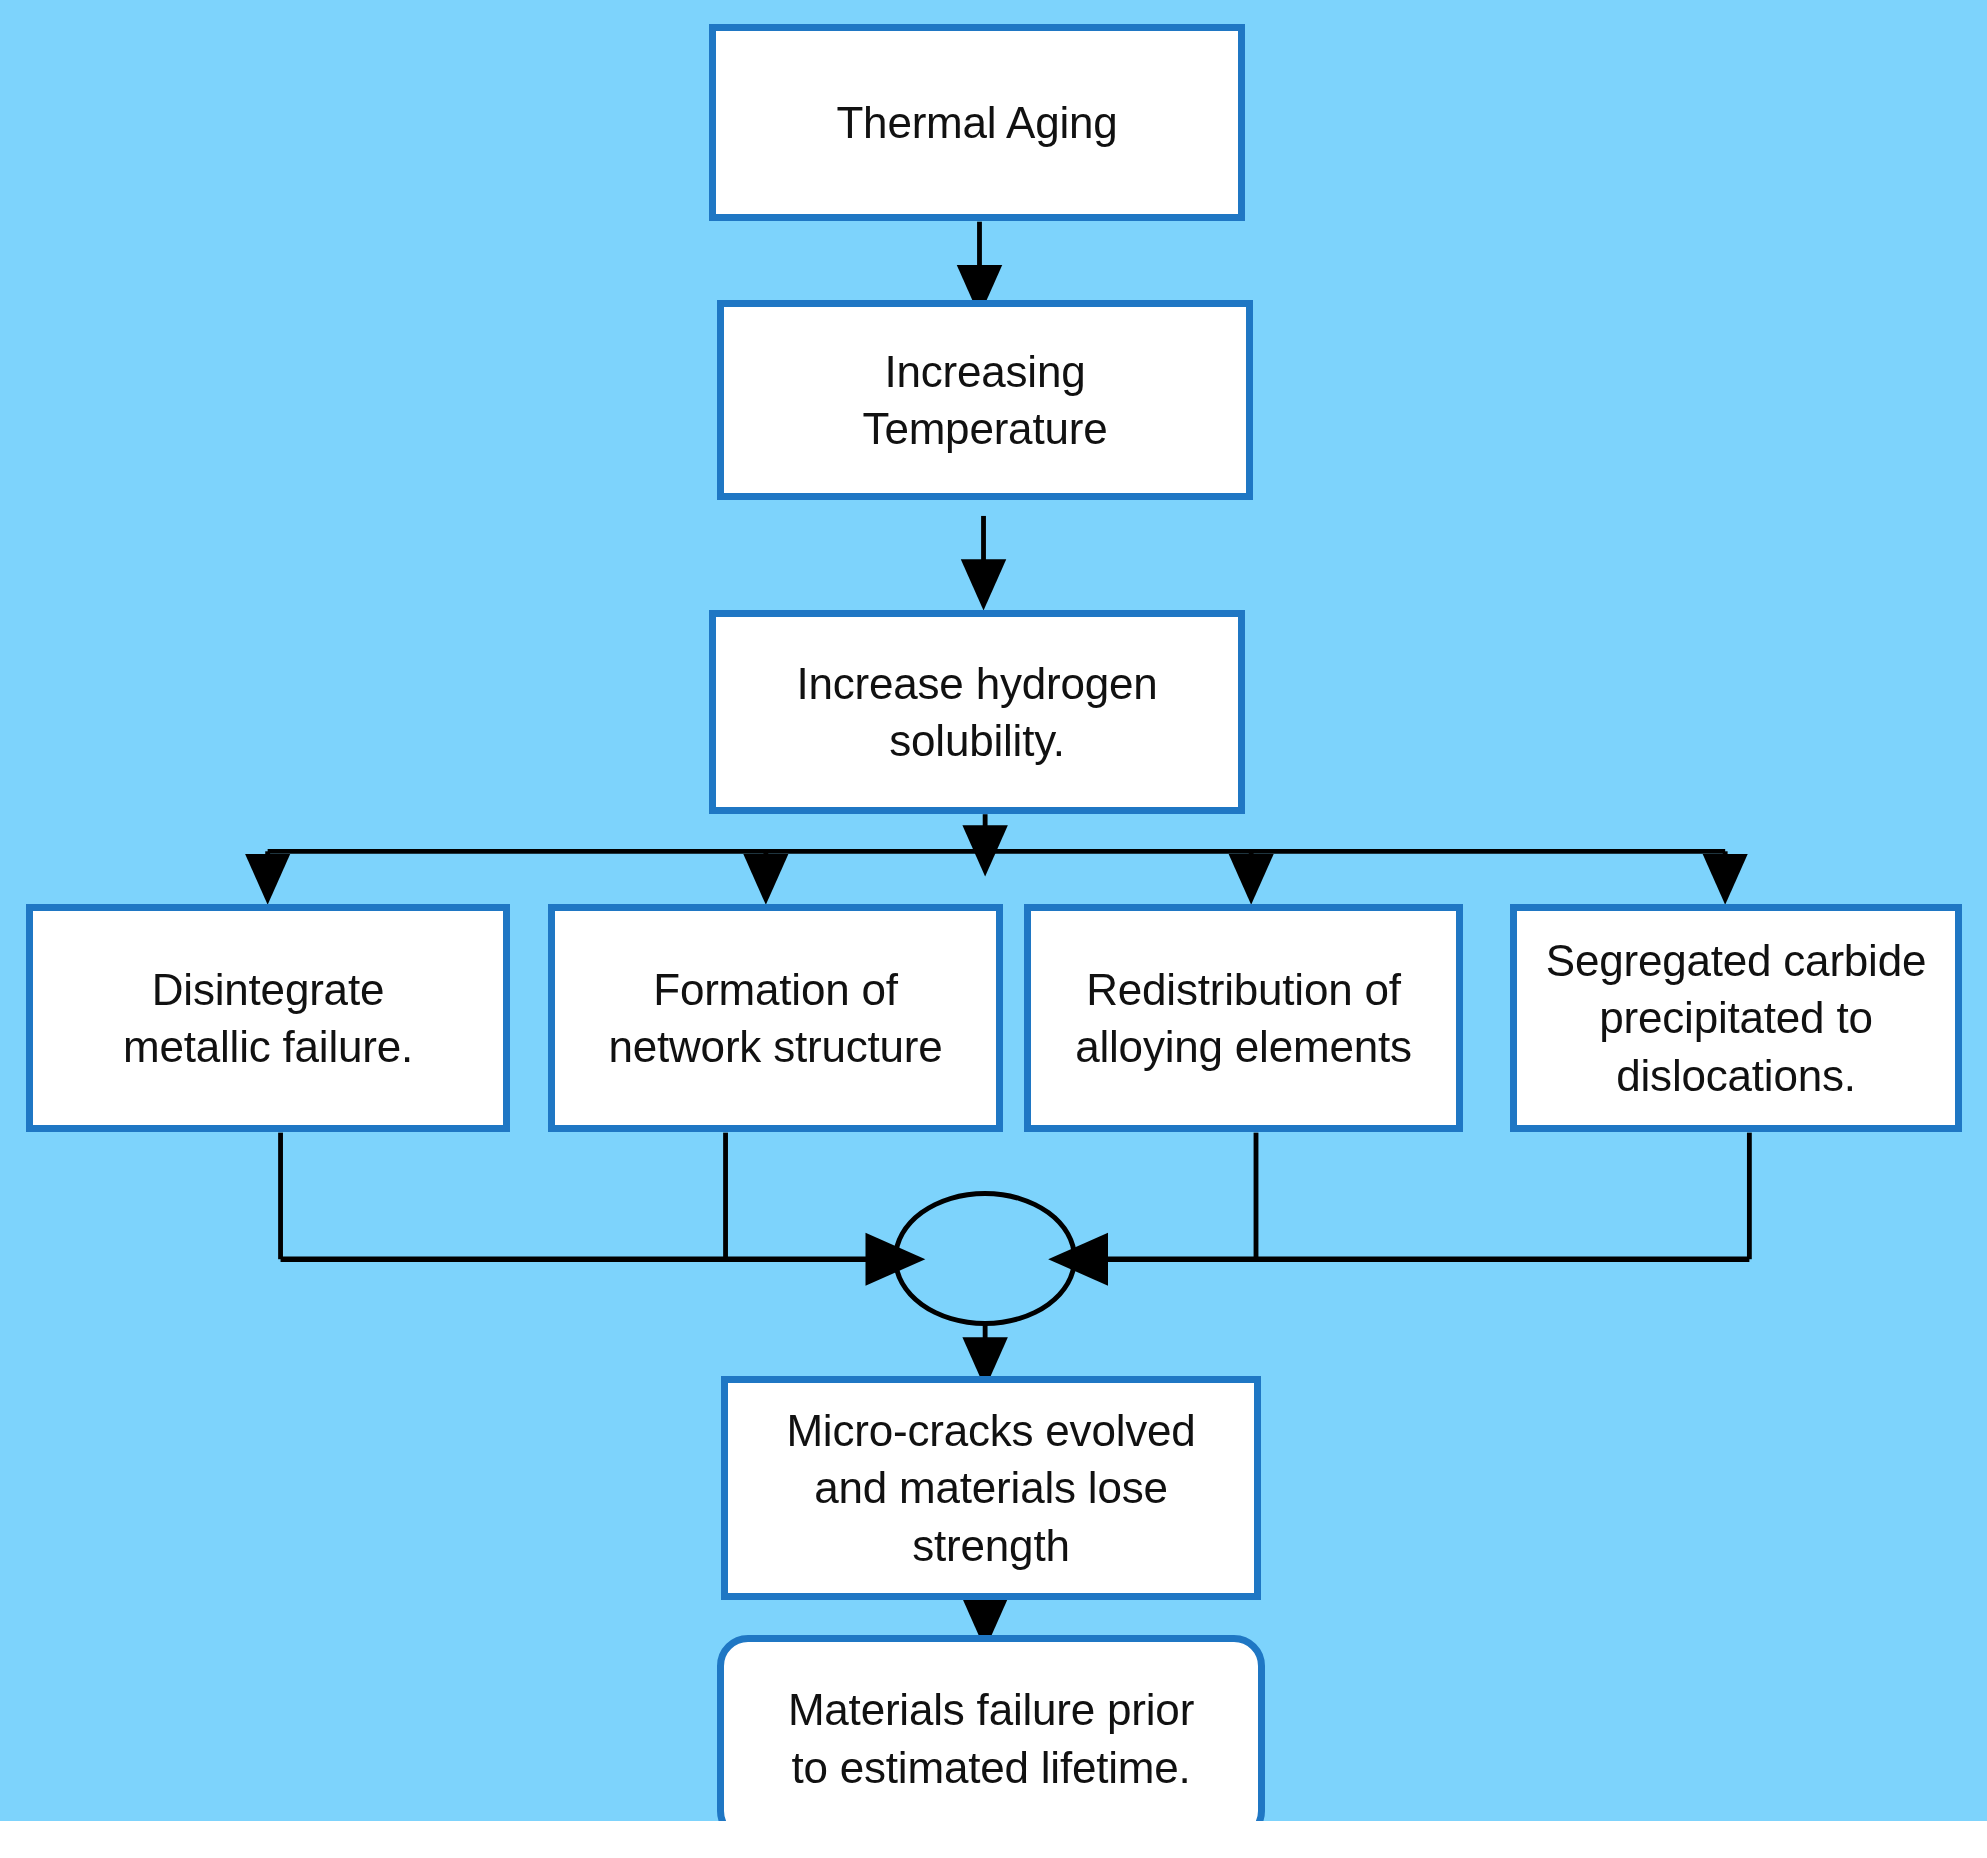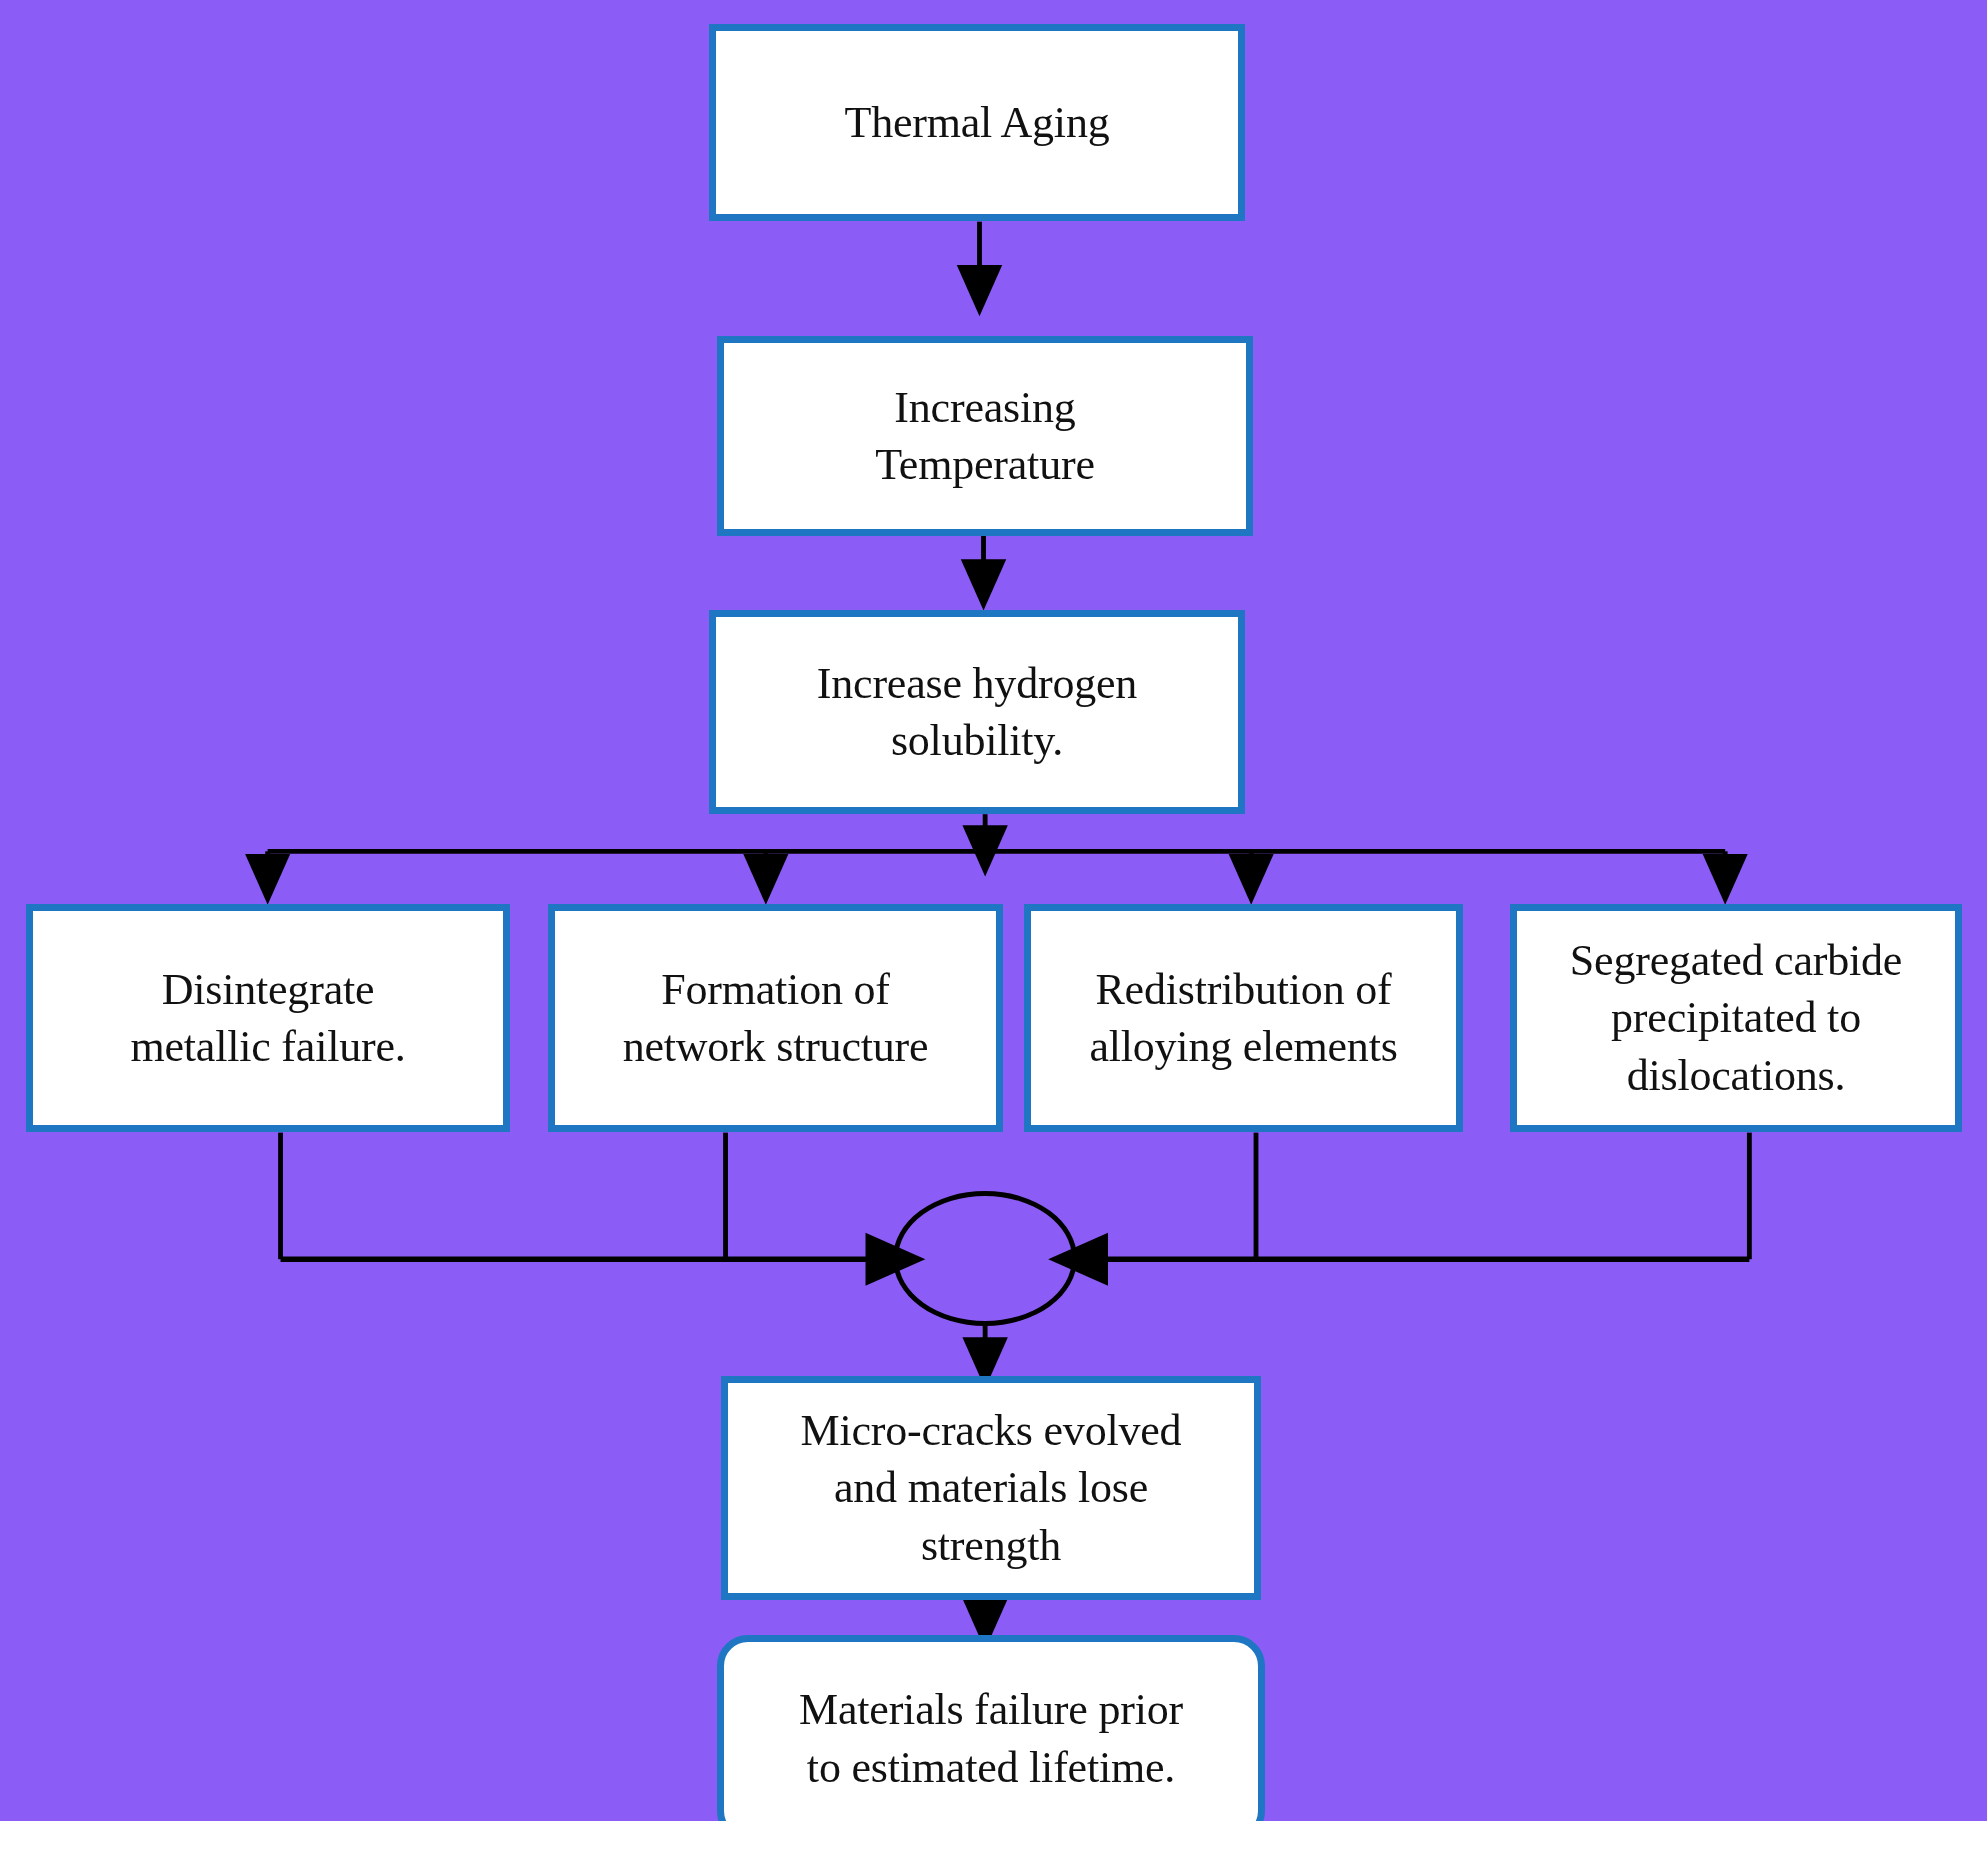--- a/index.html
+++ b/index.html
@@ -4,22 +4,22 @@
 <style>
   html, body {
     margin: 0;
     padding: 0;
     background: #ffffff;
   }
   #canvas {
     position: relative;
     width: 1988px;
     height: 1821px;
-    background: #8b5cf6;
-    font-family: Liberation Serif, serif;
+    background: #7dd3fc;
+    font-family: Liberation Sans, sans-serif;
     overflow: hidden;
   }
   .flow-svg {
     position: absolute;
     top: 0;
     left: 0;
     width: 1988px;
     height: 1859px;
   }
   .node {
@@ -113,21 +113,21 @@
 
     <g>
       <line x1="1222" y1="1985" x2="1222" y2="2014" stroke="#000000" stroke-width="6" marker-end="url(#arrowhead)"></line>
     </g>
   </svg>
 
   <div class="node" style="left:709px; top:24px; width:536px; height:197px;">
     <div class="node-label">Thermal Aging</div>
   </div>
 
-  <div class="node" style="left:717px; top:336px; width:536px; height:200px;">
+  <div class="node" style="left:717px; top:300px; width:536px; height:200px;">
     <div class="node-label">Increasing
 Temperature</div>
   </div>
 
   <div class="node" style="left:709px; top:610px; width:536px; height:204px;">
     <div class="node-label">Increase hydrogen
 solubility.</div>
   </div>
 
   <div class="node" style="left:26px; top:904px; width:484px; height:228px;">

